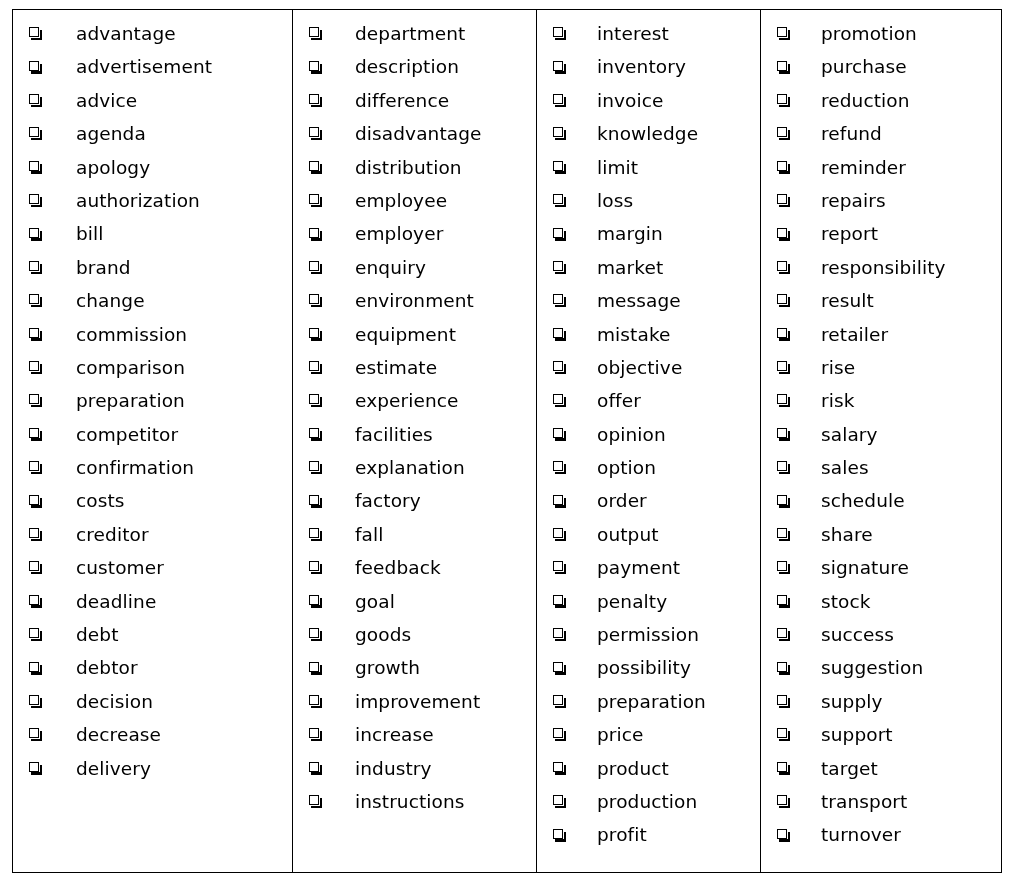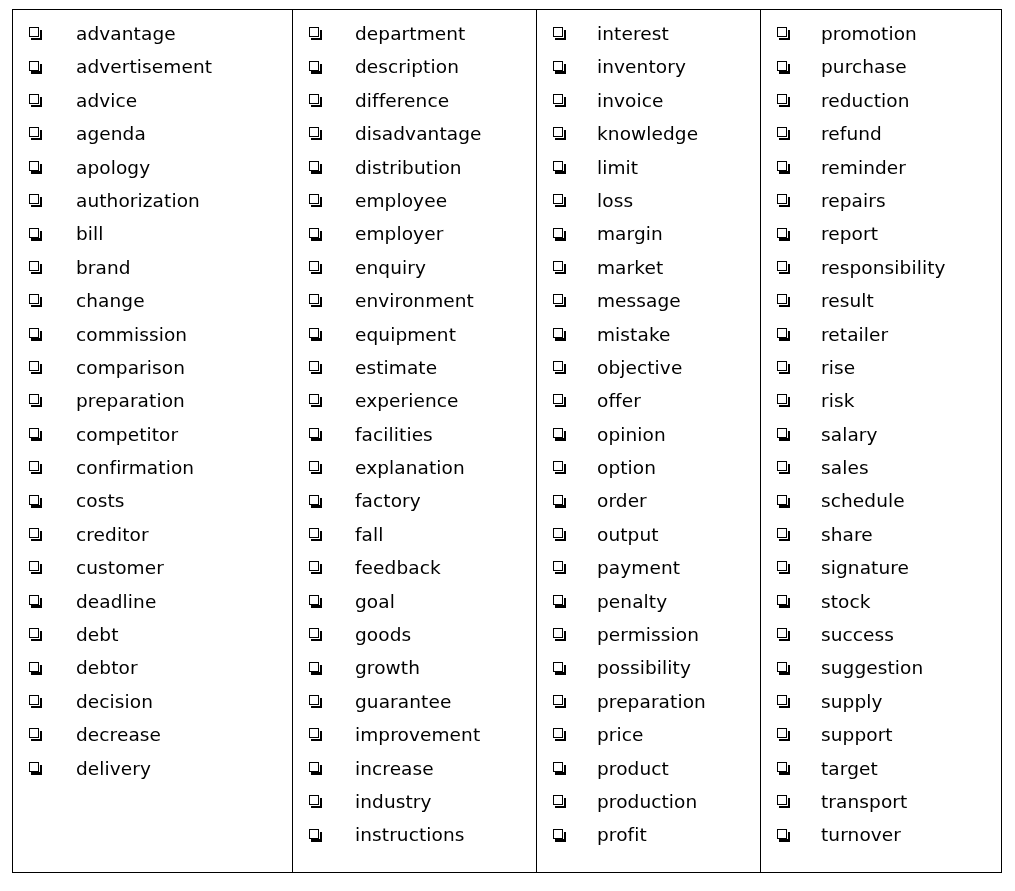--- a/index.html
+++ b/index.html
@@ -464,28 +464,20 @@
             <span class="box-shadow-b"></span>
           </span>
           <span class="vocab-label">growth</span>
         </li>
         <li class="vocab-item">
           <span class="checkbox-icon">
             <span class="box-body"></span>
             <span class="box-shadow-r"></span>
             <span class="box-shadow-b"></span>
           </span>
-          <span class="vocab-label">guarantee</span>
-        </li>
-        <li class="vocab-item">
-          <span class="checkbox-icon">
-            <span class="box-body"></span>
-            <span class="box-shadow-r"></span>
-            <span class="box-shadow-b"></span>
-          </span>
           <span class="vocab-label">improvement</span>
         </li>
         <li class="vocab-item">
           <span class="checkbox-icon">
             <span class="box-body"></span>
             <span class="box-shadow-r"></span>
             <span class="box-shadow-b"></span>
           </span>
           <span class="vocab-label">increase</span>
         </li>

